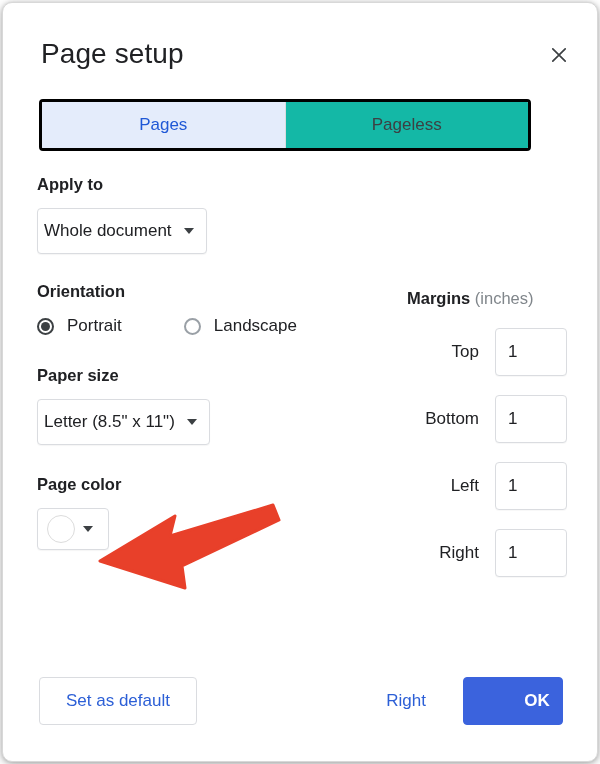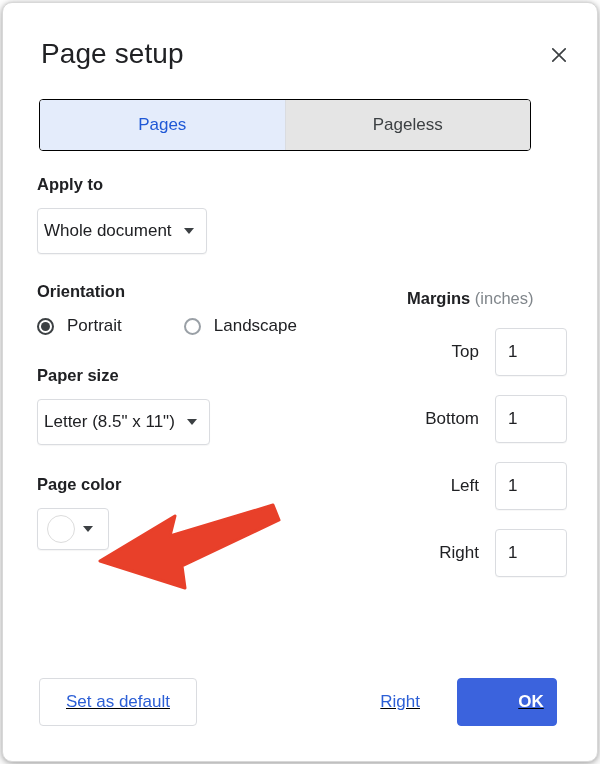--- a/index.html
+++ b/index.html
@@ -60,34 +60,34 @@
   .close-btn svg { display: block; }
 
   
   .tabs {
     position: absolute;
     left: 36px;
     top: 96px;
     width: 492px;
     height: 52px;
     display: flex;
-    border: 1px solid #000000;
+    border: 3px solid #000000;
     border-radius: 4px;
     box-sizing: border-box;
     overflow: hidden;
   }
   .tab {
     flex: 1 1 50%;
     display: flex;
     align-items: center;
     justify-content: center;
     font-size: 17px;
     color: #3c4043;
     cursor: pointer;
-    background: #e5e5e5;
+    background: #14b8a6;
   }
   .tab.active {
     background: #e4ecfb;
     color: #1f58d6;
   }
   .tab + .tab { border-left: 1px solid #dadce0; }
 
   
   .left-col {
     position: absolute;
@@ -229,26 +229,24 @@
     padding: 0 12px;
     background: #fff;
     outline: none;
     box-shadow: 0 1px 1px rgba(0,0,0,0.03);
   }
 
   
   .footer {
     position: absolute;
     left: 36px;
-    right: 40px;
+    right: 34px;
     bottom: 34px;
     height: 50px;
     display: flex;
-    align-items: center;
-    text-decoration: underline;
   }
   .btn {
     height: 48px;
     border-radius: 4px;
     font-size: 17px;
     display: flex;
     align-items: center;
     justify-content: center;
     cursor: pointer;
     box-sizing: border-box;

